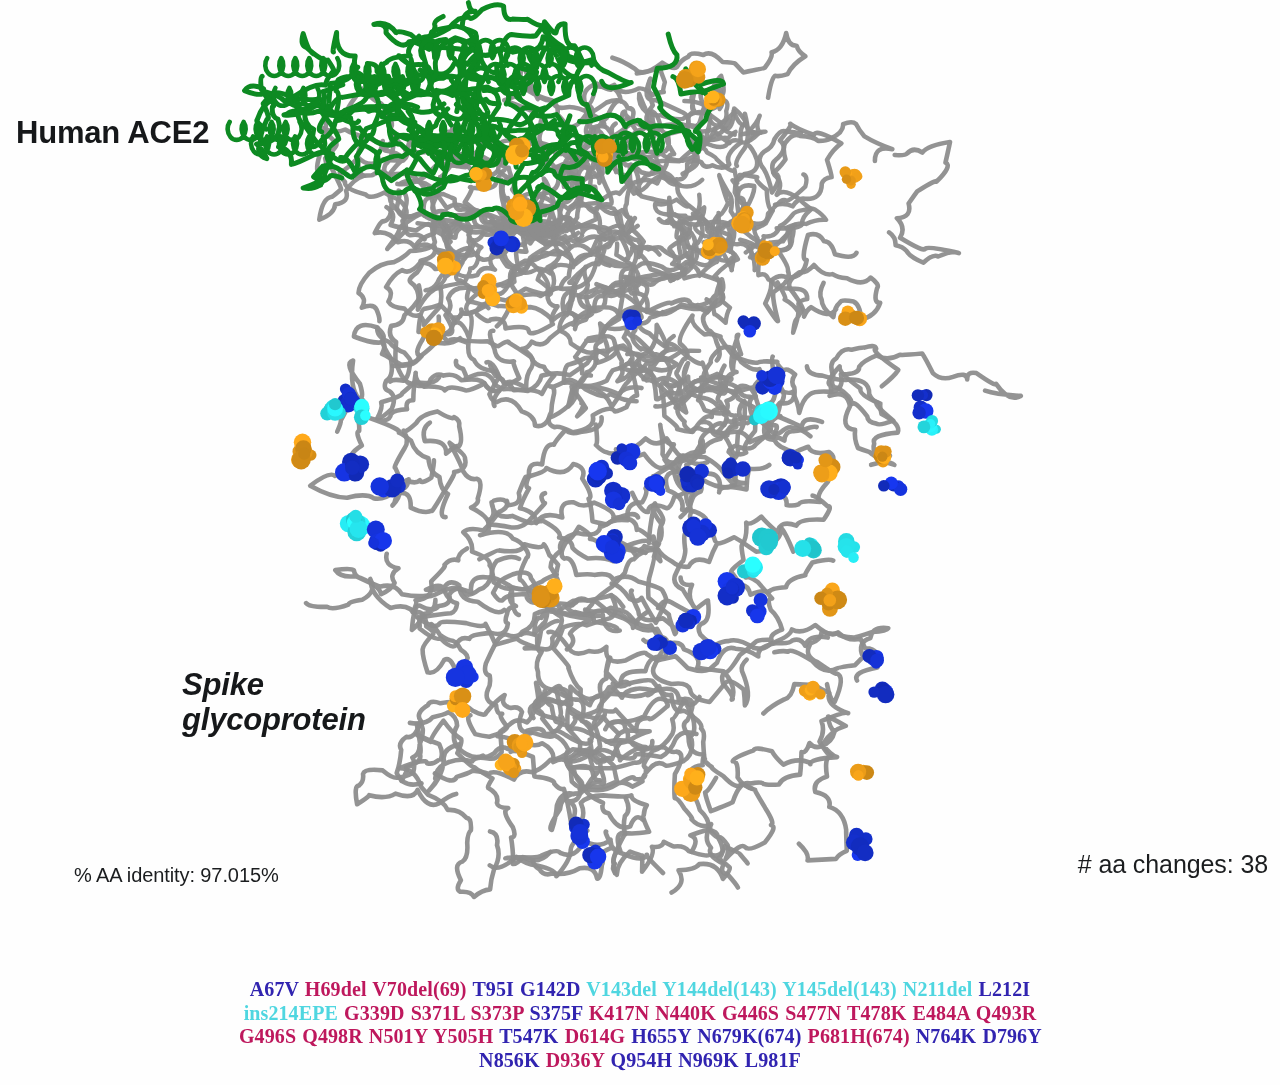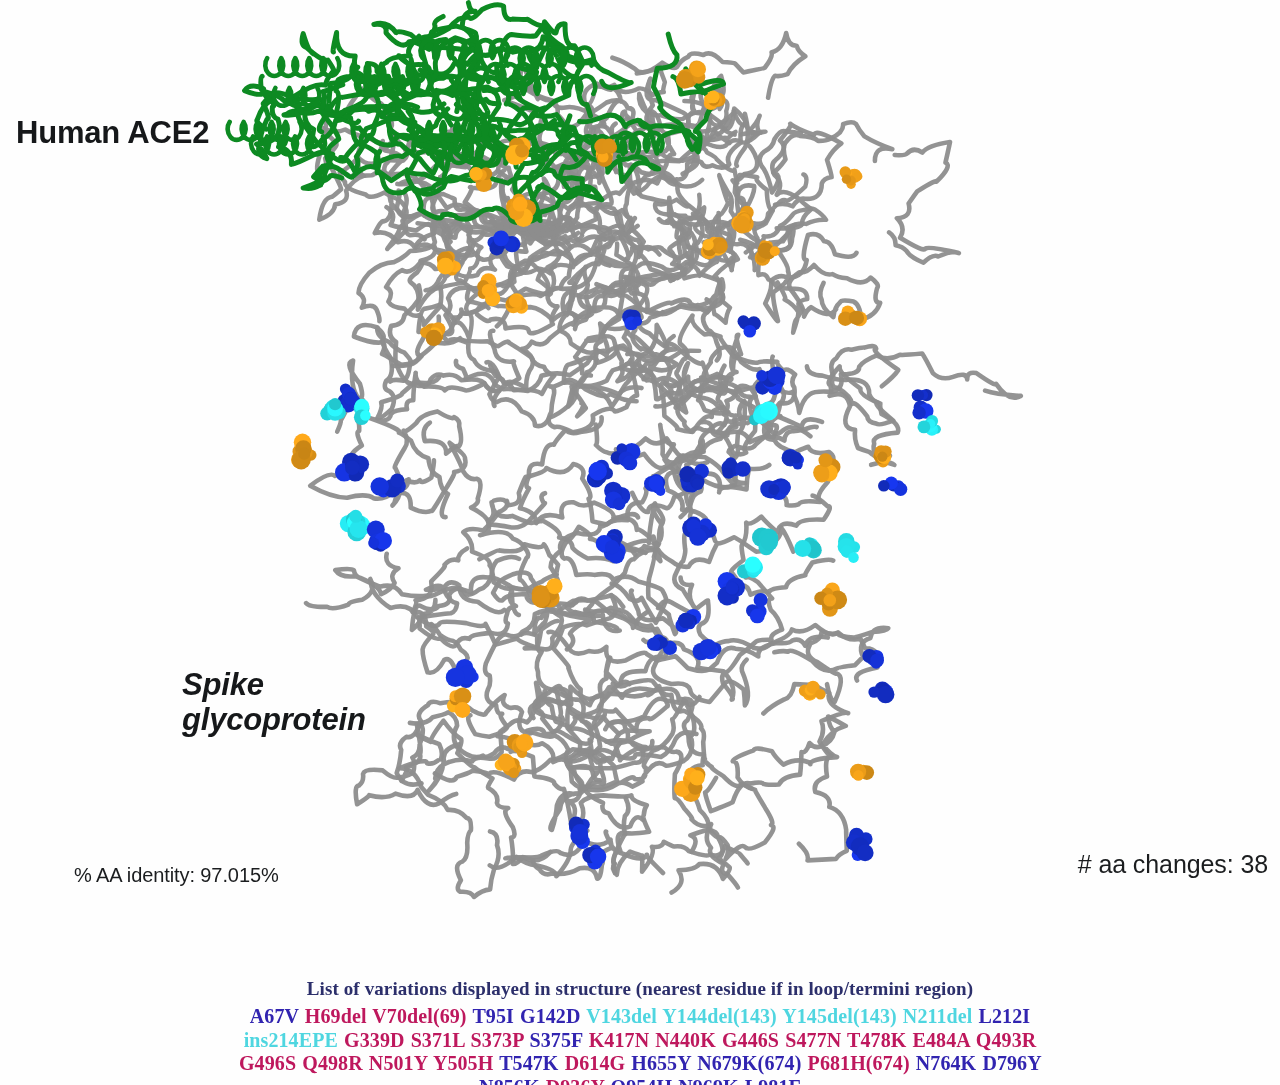--- a/index.html
+++ b/index.html
@@ -910,17 +910,16 @@
 
 
   <div class="annot" id="label-spike">Spike
 glycoprotein</div>
 
   <div class="stat" id="stat-identity">% AA identity: 97.015%</div>
 
   <div class="stat" id="stat-changes"># aa changes: 38</div>
 
   <div id="variation-block">
-    <div id="variation-caption">List of variations displayed in structure (nearest residue if in loop/termini region)</div>
     <div id="variation-list"><span class="var var-blue">A67V</span> <span class="var var-orange">H69del</span> <span class="var var-orange">V70del(69)</span> <span class="var var-blue">T95I</span> <span class="var var-blue">G142D</span> <span class="var var-cyan">V143del</span> <span class="var var-cyan">Y144del(143)</span> <span class="var var-cyan">Y145del(143)</span> <span class="var var-cyan">N211del</span> <span class="var var-blue">L212I</span> <span class="var var-cyan">ins214EPE</span> <span class="var var-orange">G339D</span> <span class="var var-orange">S371L</span> <span class="var var-orange">S373P</span> <span class="var var-blue">S375F</span> <span class="var var-orange">K417N</span> <span class="var var-orange">N440K</span> <span class="var var-orange">G446S</span> <span class="var var-orange">S477N</span> <span class="var var-orange">T478K</span> <span class="var var-orange">E484A</span> <span class="var var-orange">Q493R</span> <span class="var var-orange">G496S</span> <span class="var var-orange">Q498R</span> <span class="var var-orange">N501Y</span> <span class="var var-orange">Y505H</span> <span class="var var-blue">T547K</span> <span class="var var-orange">D614G</span> <span class="var var-blue">H655Y</span> <span class="var var-blue">N679K(674)</span> <span class="var var-orange">P681H(674)</span> <span class="var var-blue">N764K</span> <span class="var var-blue">D796Y</span> <span class="var var-blue">N856K</span> <span class="var var-orange">D936Y</span> <span class="var var-blue">Q954H</span> <span class="var var-blue">N969K</span> <span class="var var-blue">L981F</span></div>
   </div>
 
 </div>
 
 </body></html>

